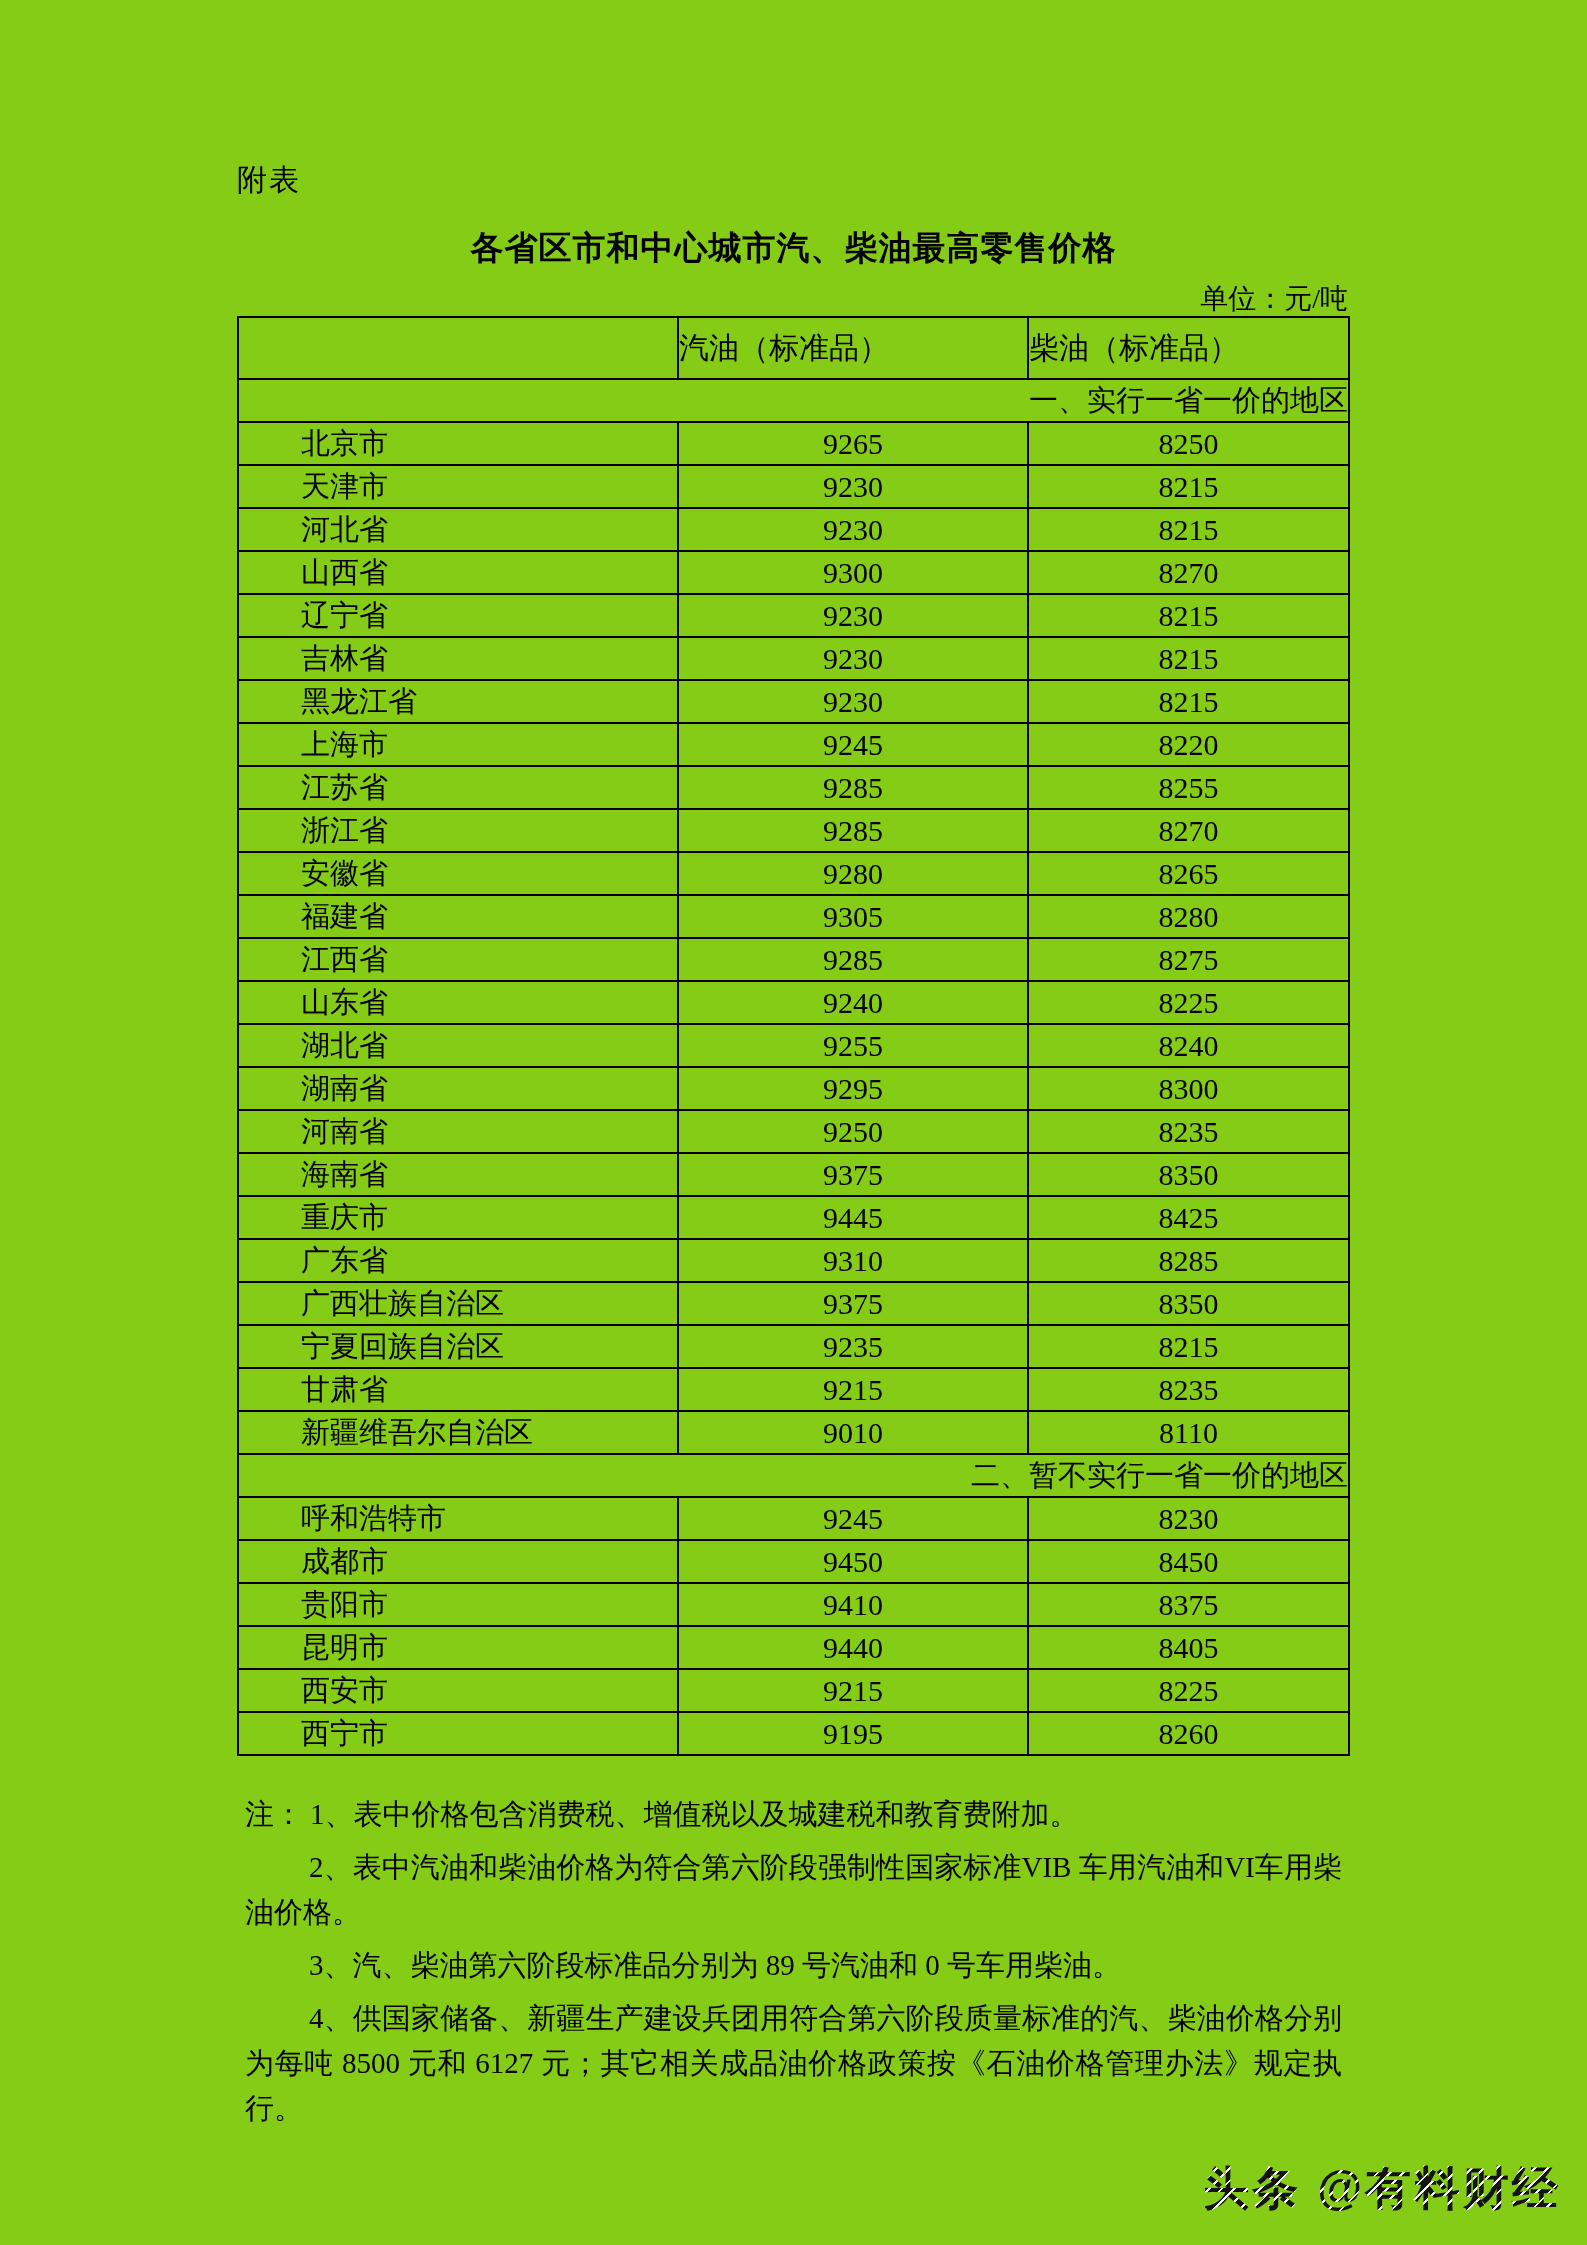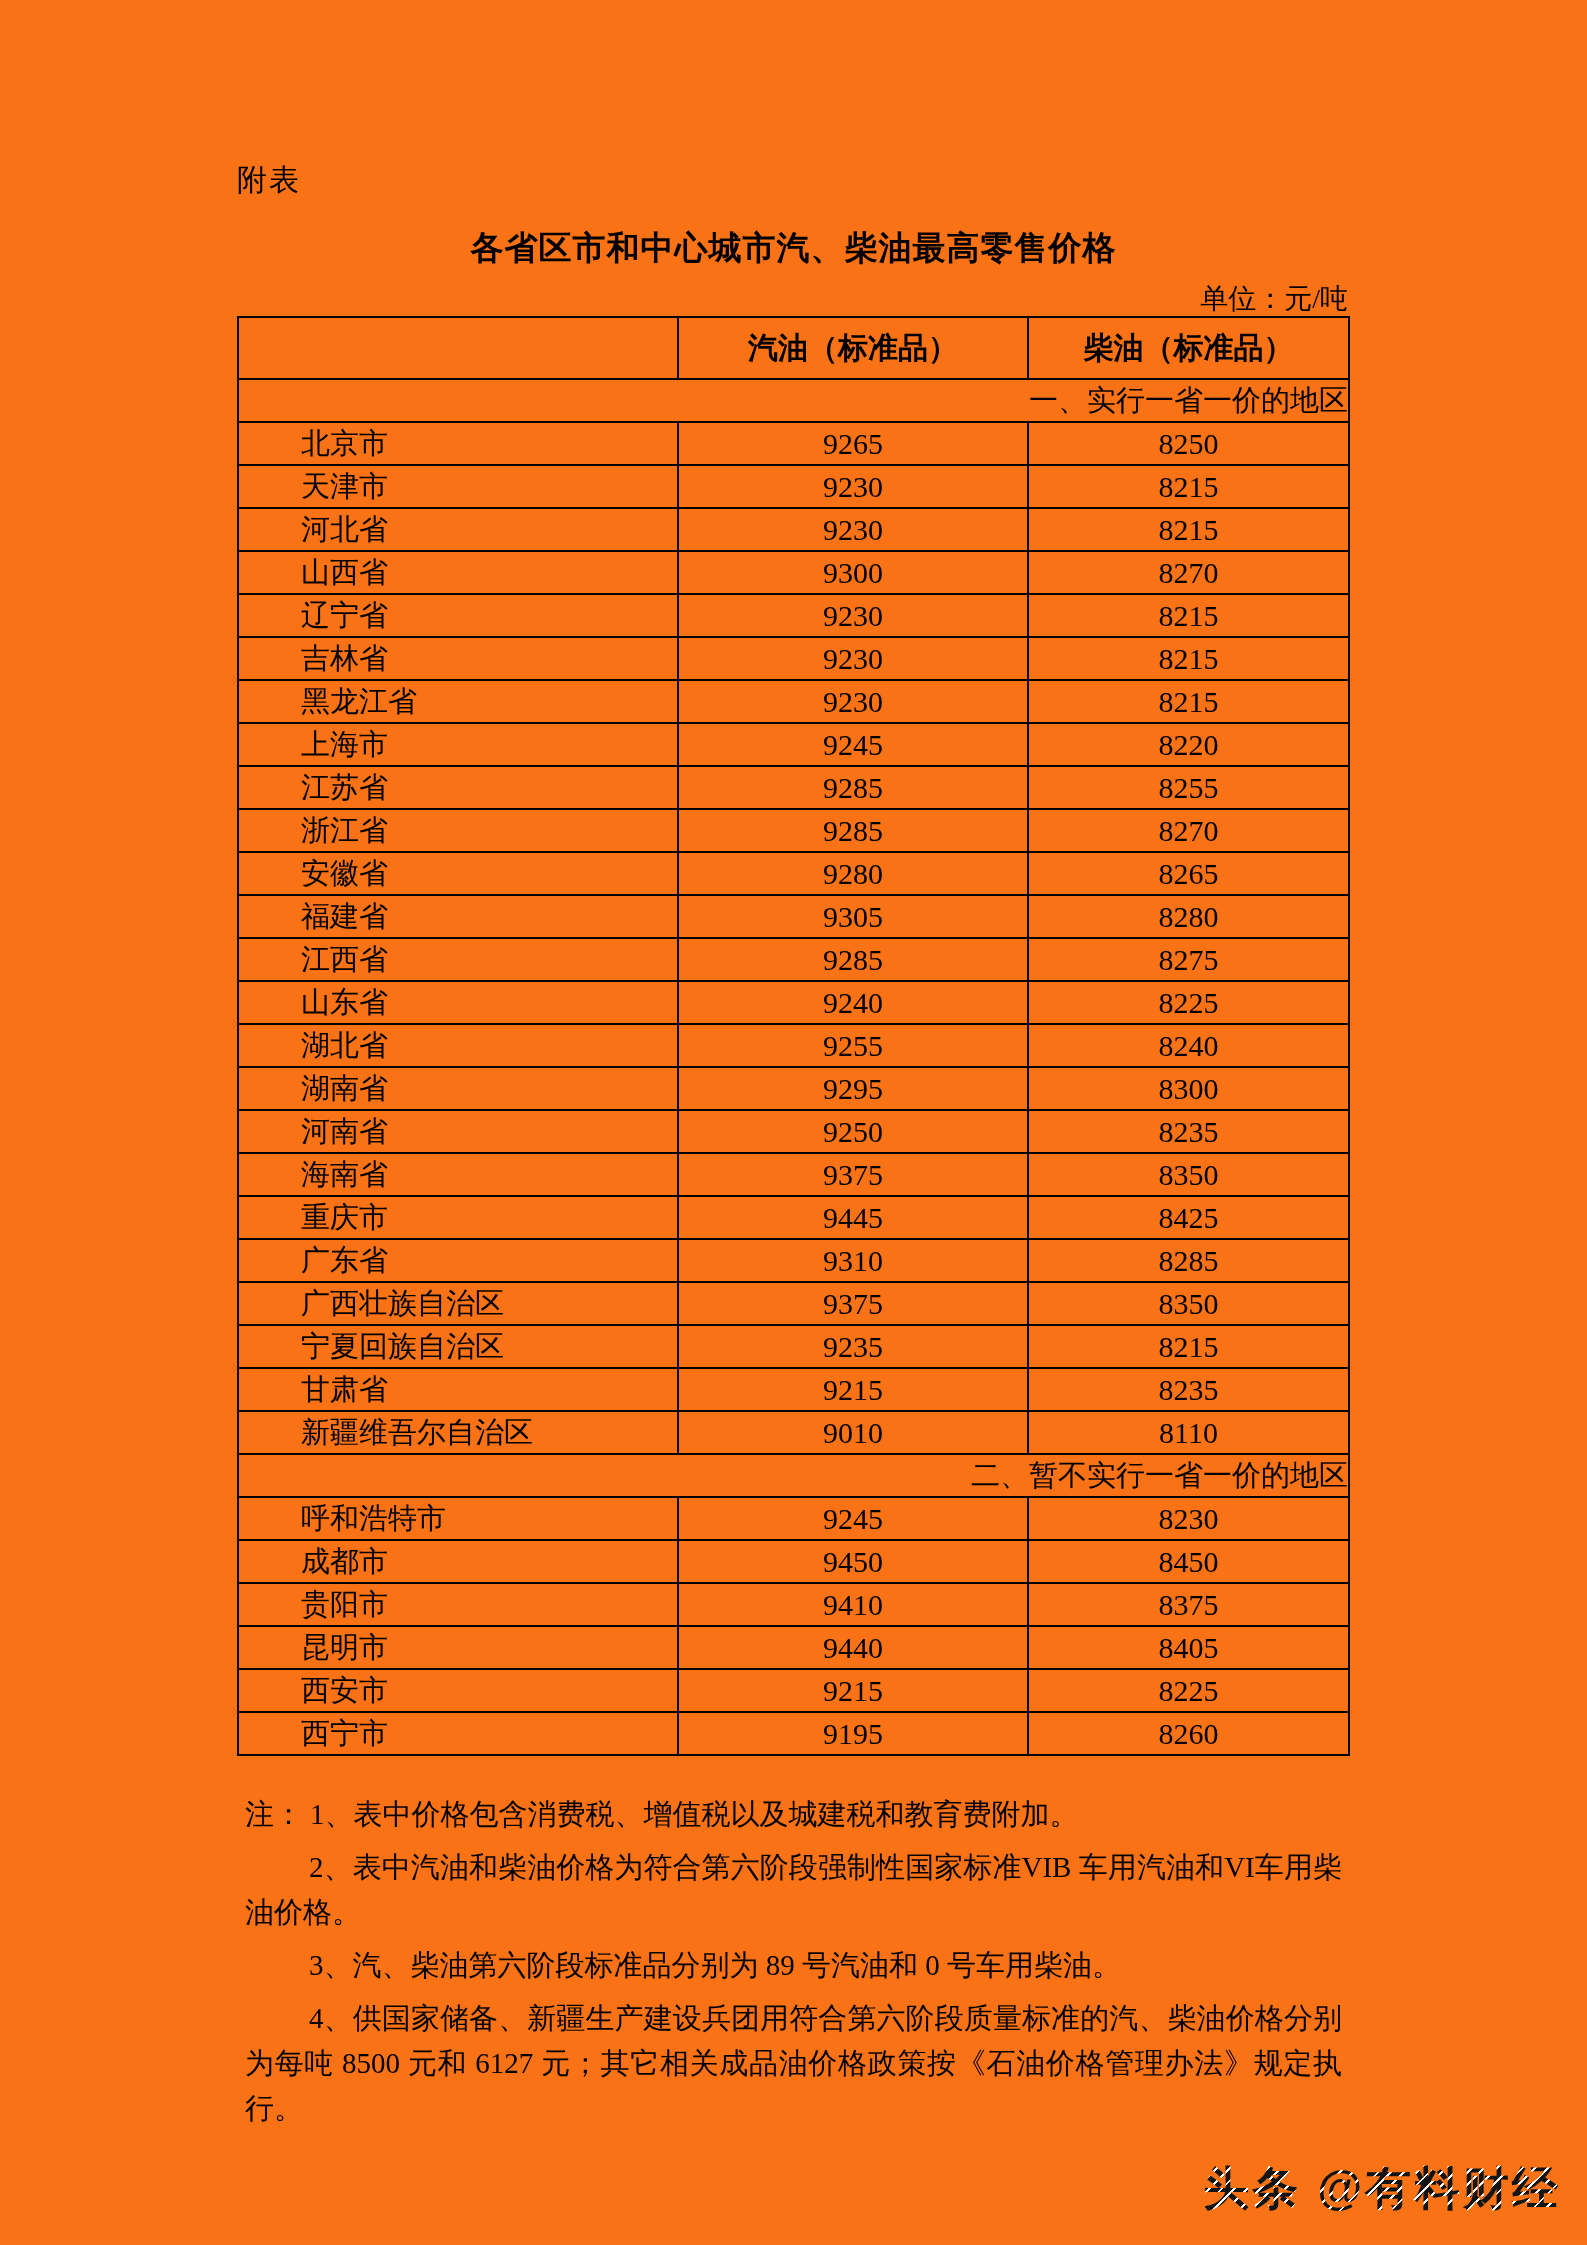--- a/index.html
+++ b/index.html
@@ -1,20 +1,20 @@
 <!DOCTYPE html>
 <html><head>
 <meta charset="utf-8">
 <style>
   html, body { margin: 0; padding: 0; background: #ffffff; }
   .page {
     position: relative;
     width: 1587px;
     height: 2245px;
-    background: #f97316;
+    background: #84cc16;
     color: #000000;
     font-family: "Liberation Serif", "DejaVu Serif", serif;
     overflow: hidden;
   }
   .attachment-label {
     position: absolute;
     left: 237px;
     top: 160px;
     font-size: 30px;
     letter-spacing: 2px;
@@ -45,23 +45,23 @@
     border-collapse: collapse;
     table-layout: fixed;
   }
   .price-table th, .price-table td {
     border: 2px solid #000000;
     padding: 0;
     vertical-align: middle;
   }
   .price-table thead th {
     height: 60px;
-    font-weight: 700;
+    font-weight: 400;
     font-size: 30px;
-    text-align: center;
+    text-align: left;
   }
   .price-table td { height: 41px; font-size: 29px; }
   .section-row td {
     text-align: right;
     padding-left: 8px;
     font-size: 29px;
   }
   .data-row td.region {
     text-align: left;
     padding-left: 62px;

